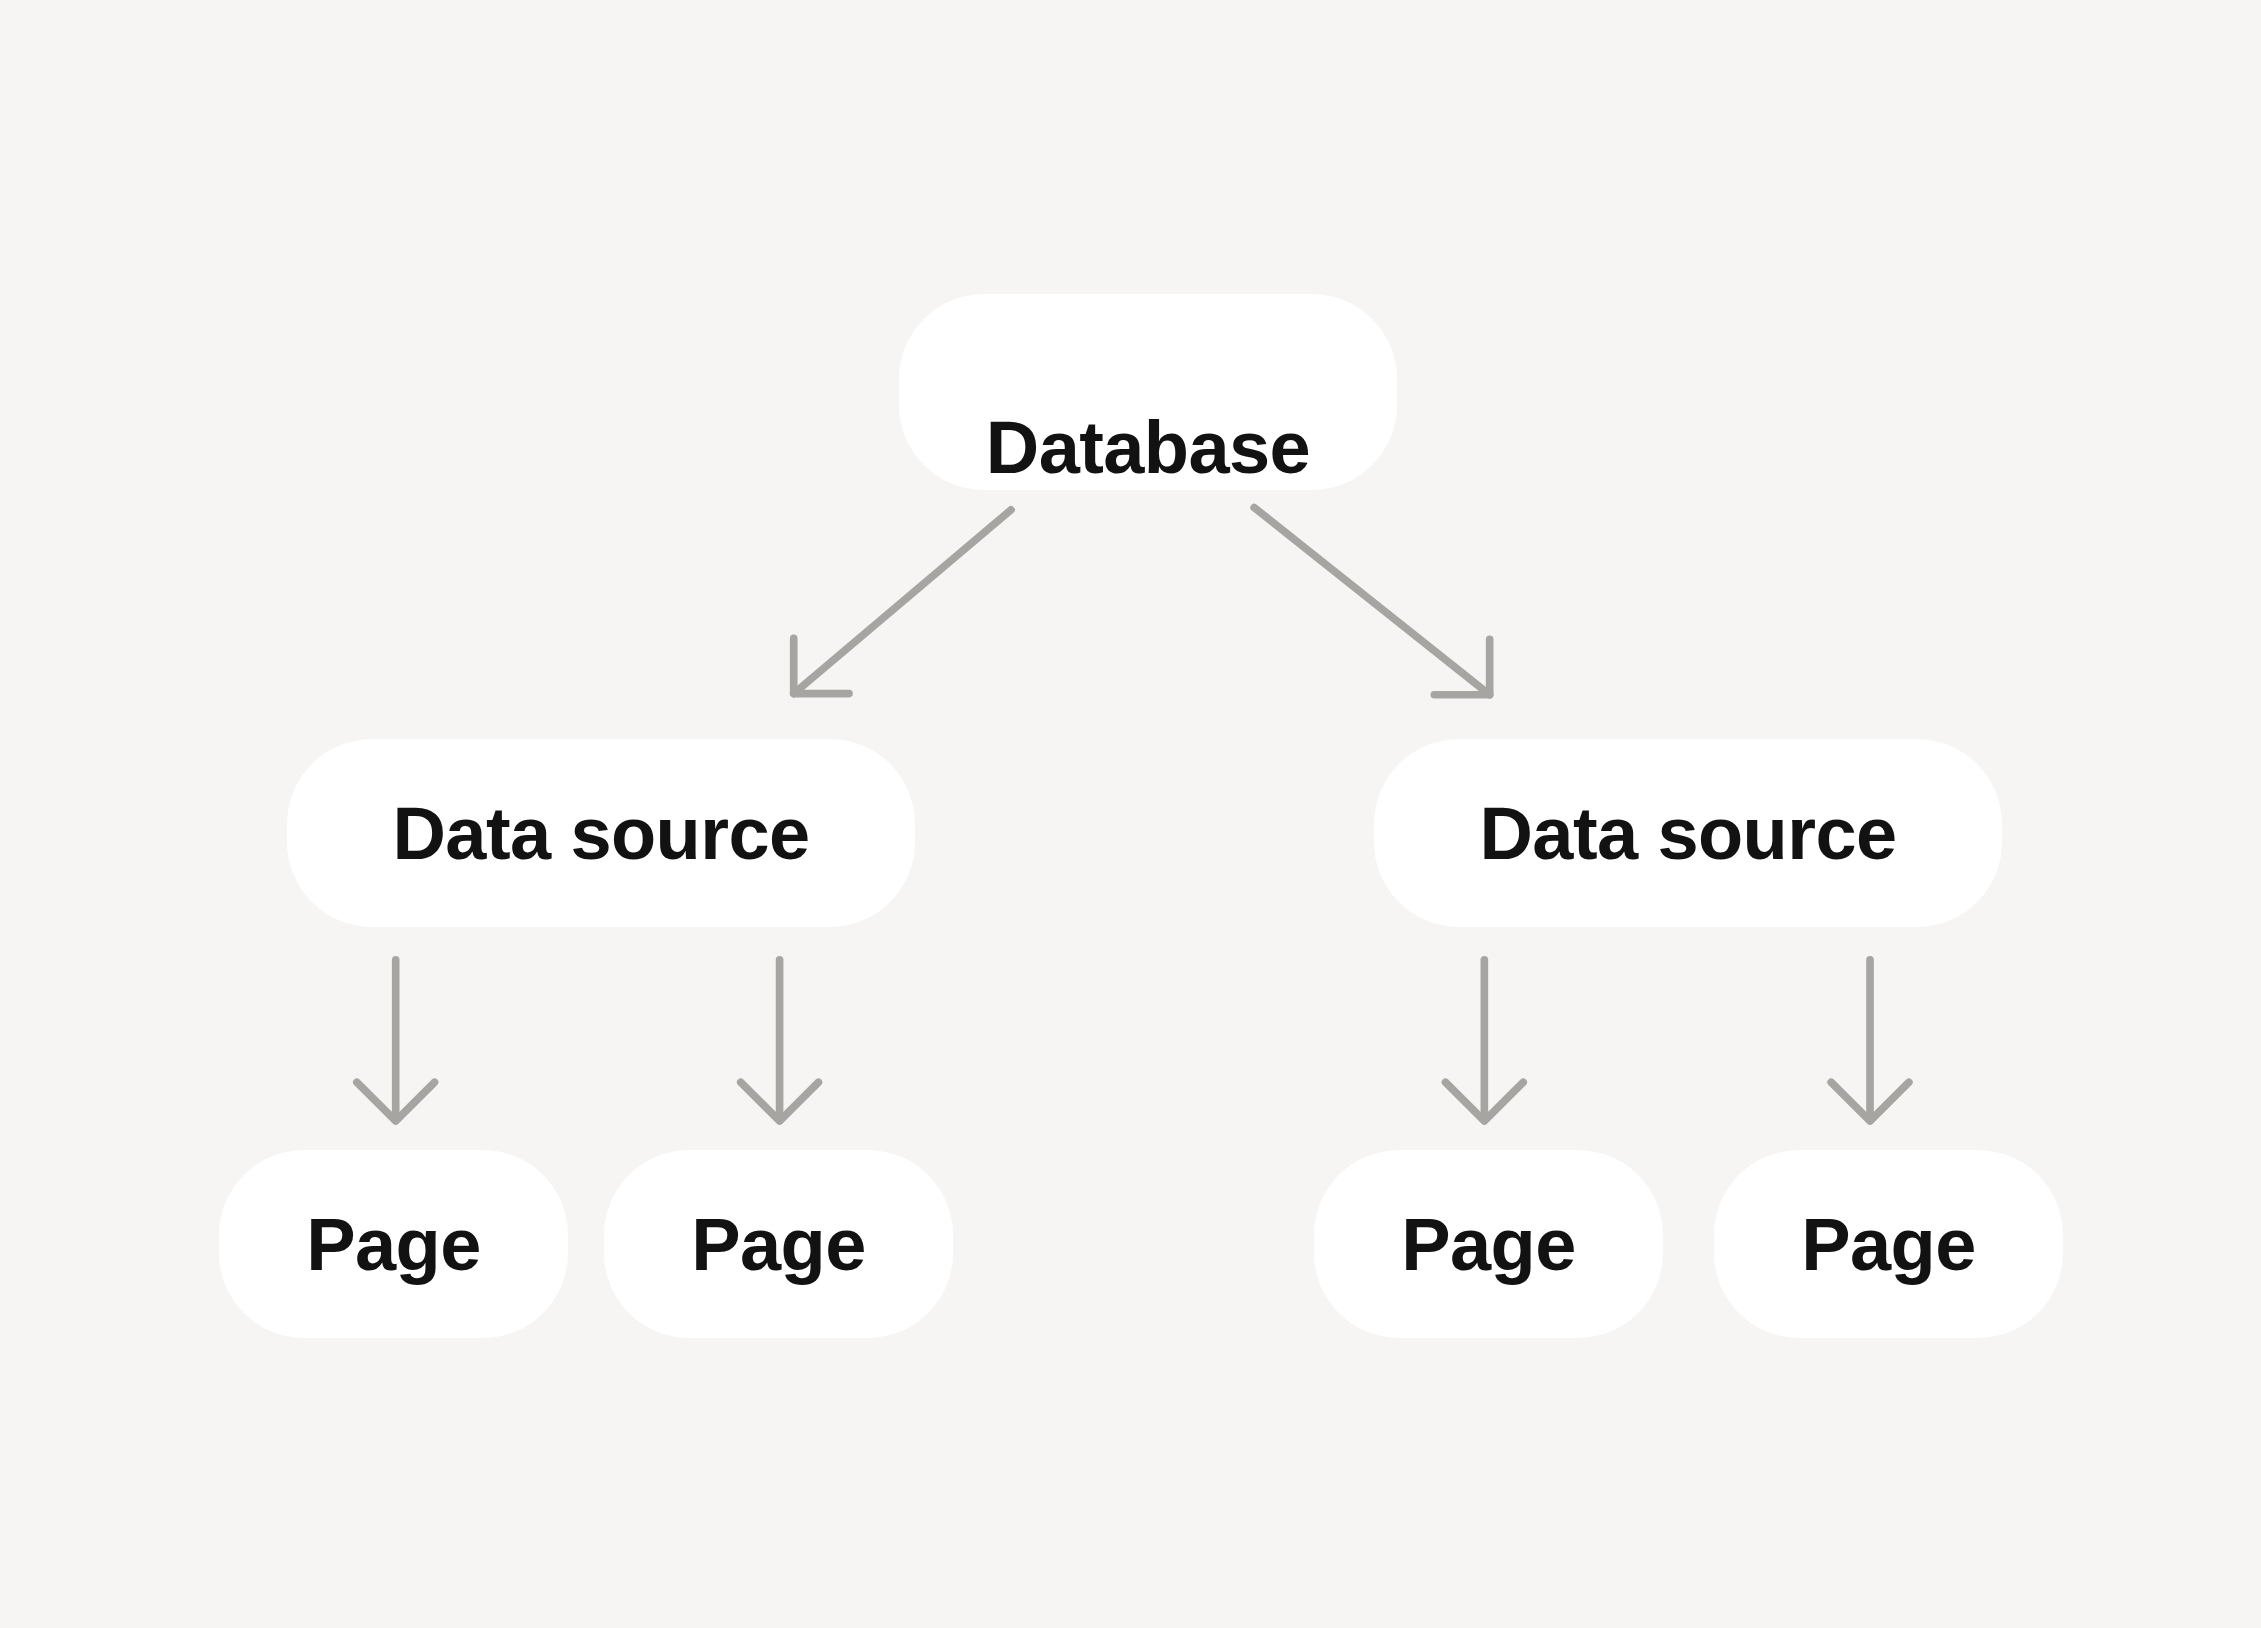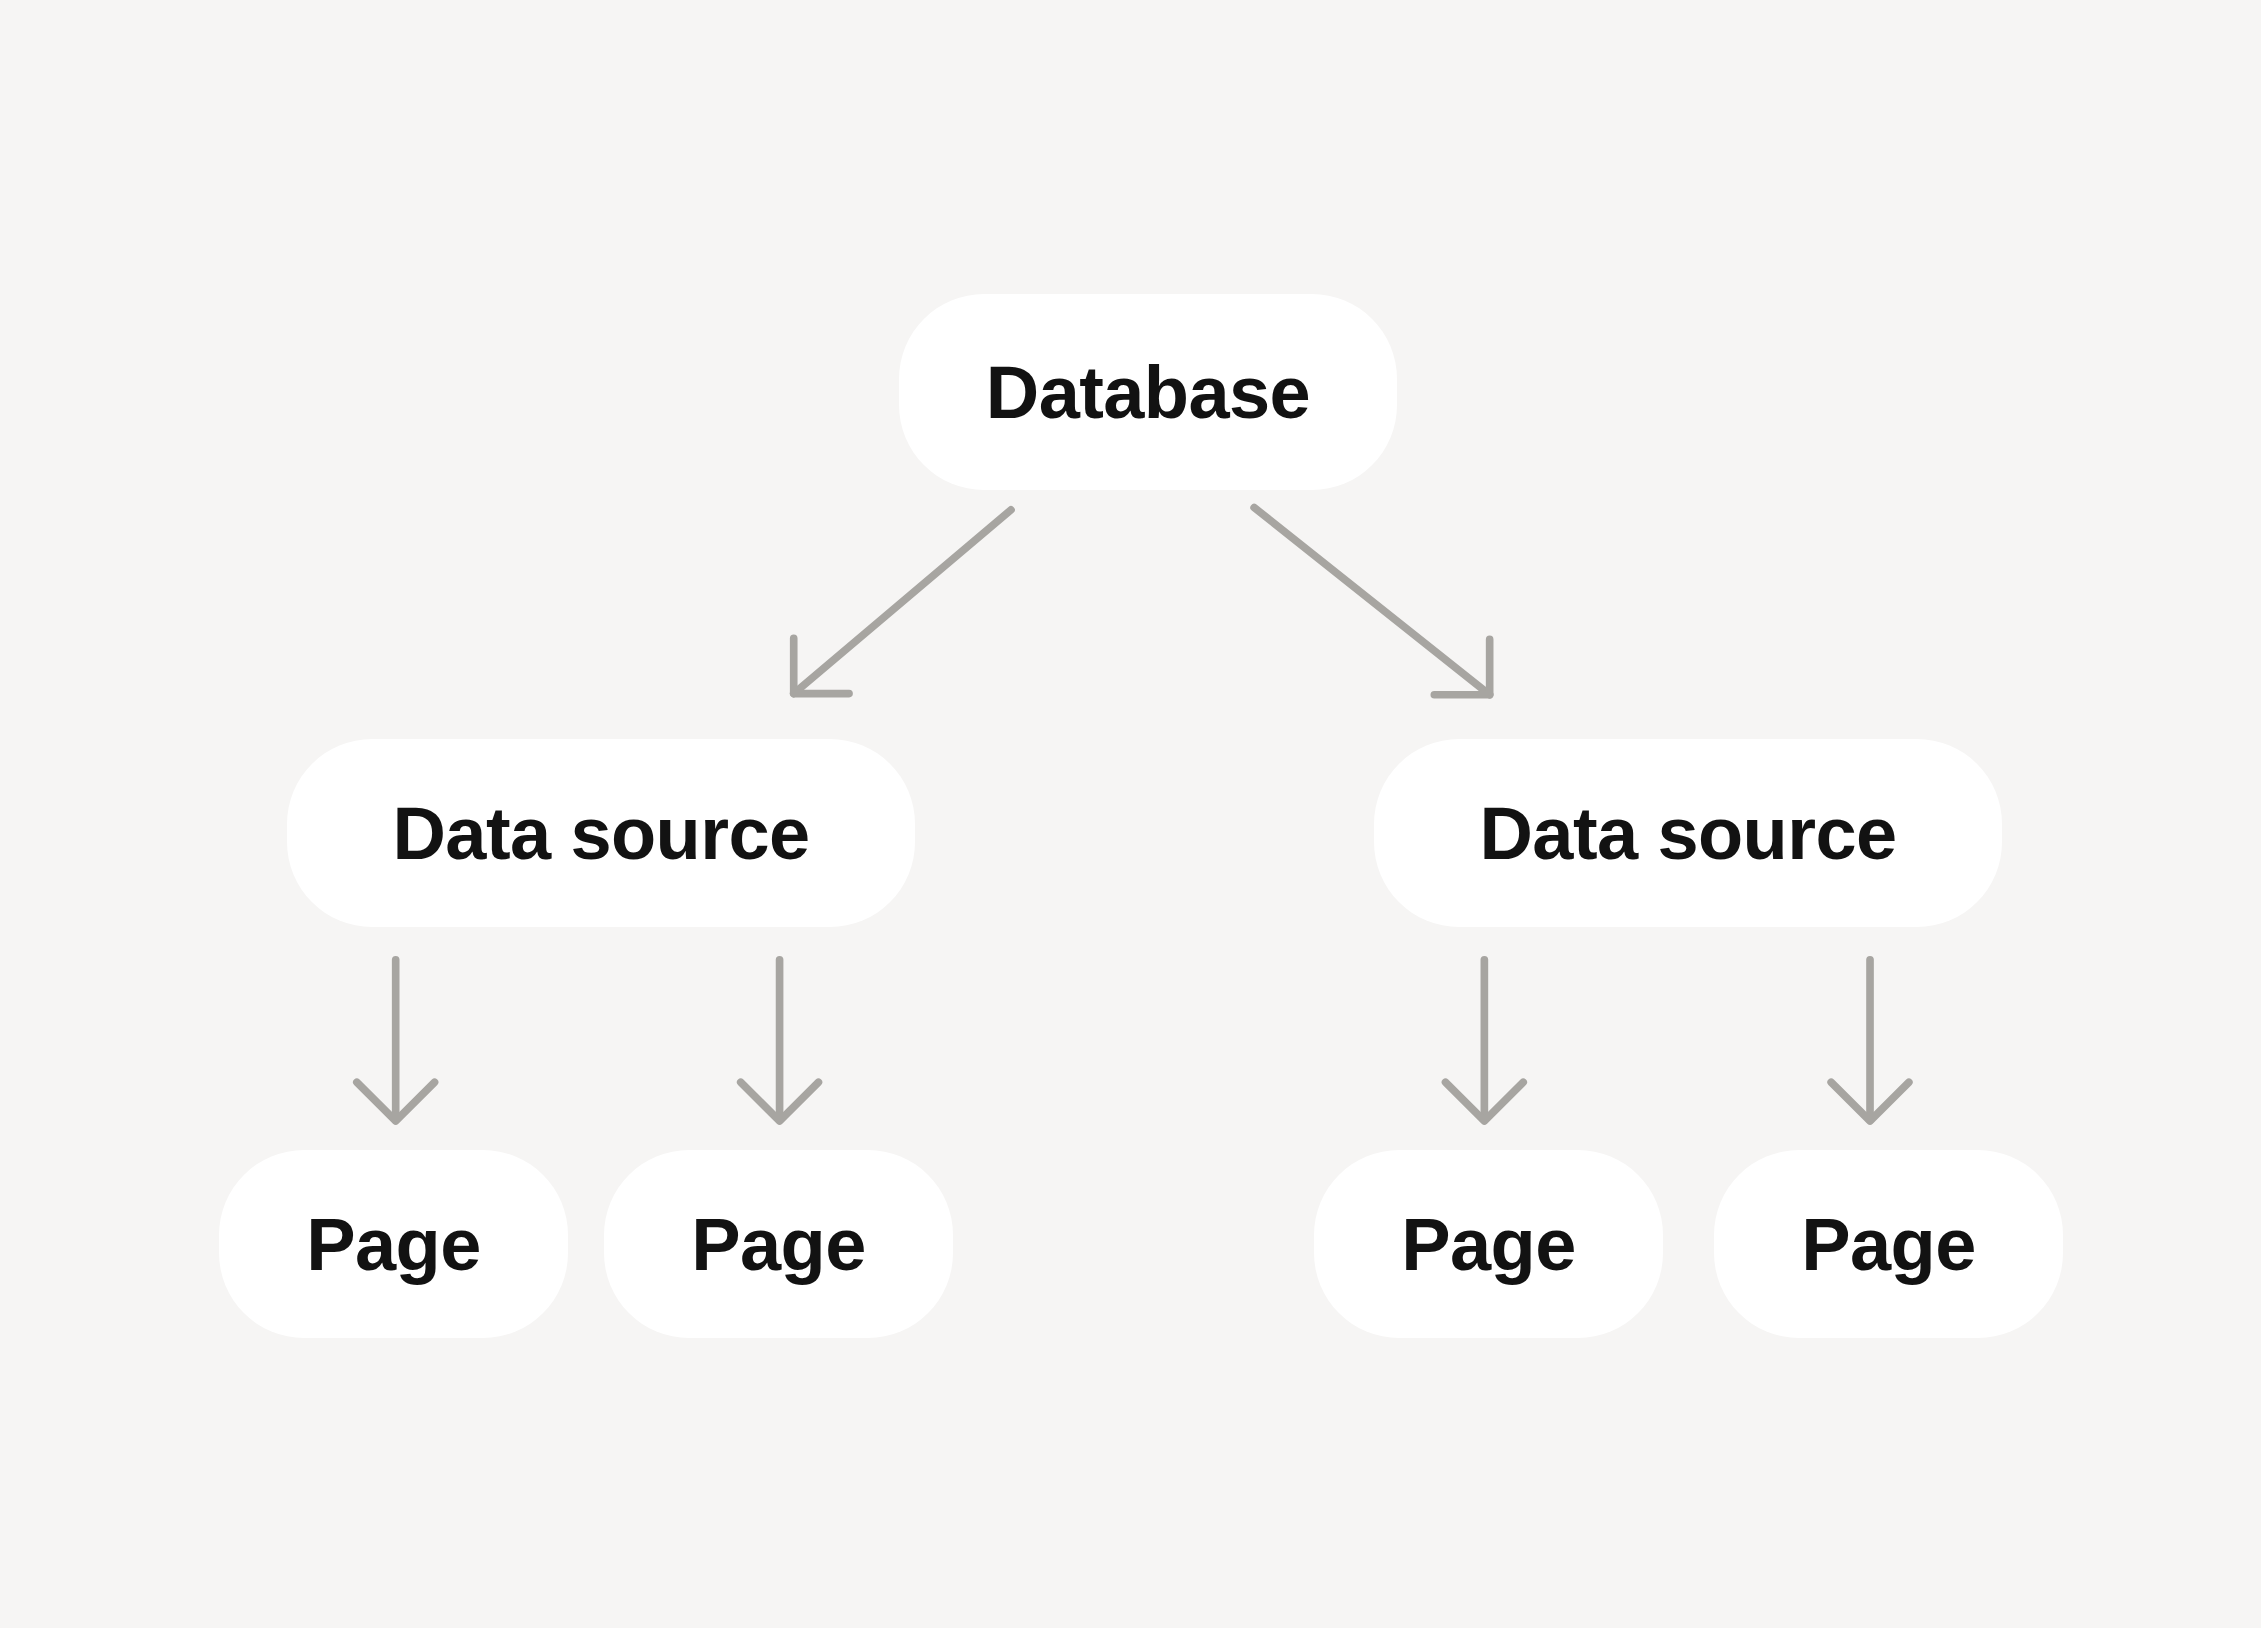--- a/index.html
+++ b/index.html
@@ -36,21 +36,21 @@
     border-radius: 85px;
     display: flex;
     align-items: center;
     justify-content: center;
     color: #121212;
     font-weight: 700;
     font-size: 74px;
     letter-spacing: -0.6px;
     white-space: nowrap;
   }
-  .node-database      { left: 899px; top: 294px;  width: 498px;  height: 196px; }
+  .node-database      { left: 899px; top: 294px;  width: 498px;  height: 196px; align-items: flex-end; }
   .node-ds-left       { left: 287px;  top: 739px; width: 628px; height: 188px; }
   .node-ds-right      { left: 1374px; top: 739px; width: 628px; height: 188px; }
   .node-page-left-1   { left: 219px;  top: 1150px; width: 349px;  height: 188px; }
   .node-page-left-2   { left: 604px; top: 1150px; width: 349px;  height: 188px; }
   .node-page-right-1  { left: 1314px; top: 1150px; width: 349px;  height: 188px; }
   .node-page-right-2  { left: 1714px; top: 1150px; width: 349px;  height: 188px; }
 </style>
 </head>
 <body>
 

